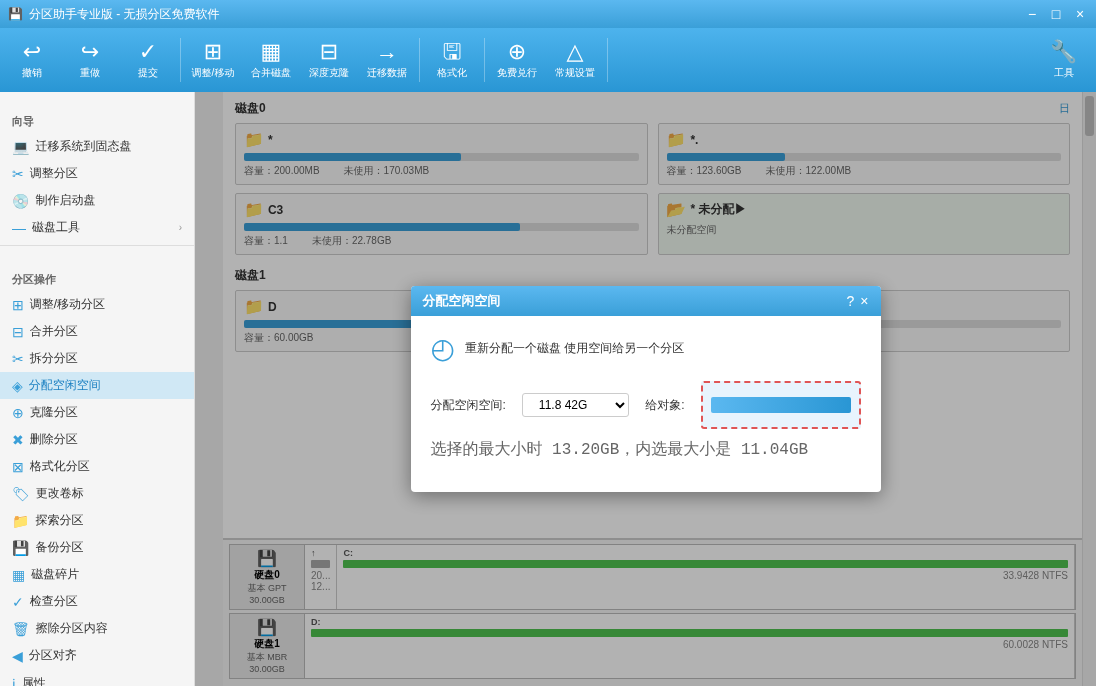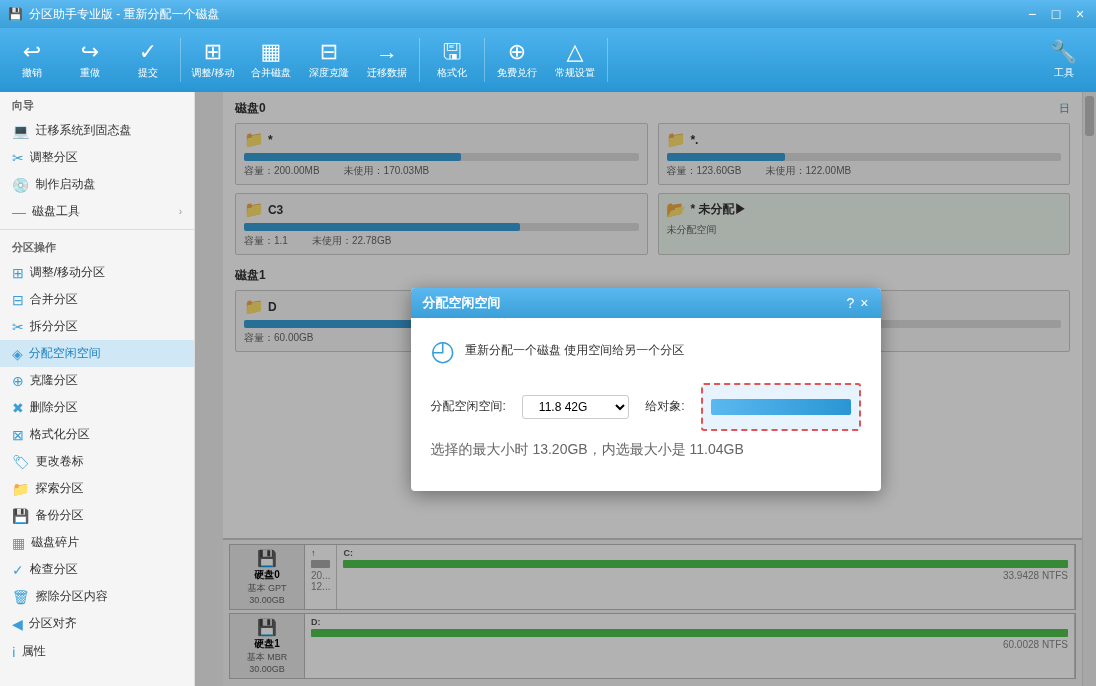--- a/index.html
+++ b/index.html
@@ -53,21 +53,21 @@
 
     
     .sidebar {
       width: 195px;
       background: #f5f5f5;
       border-right: 1px solid #ddd;
       overflow-y: auto;
       flex-shrink: 0;
     }
     .sidebar-section-title {
-      padding: 6px 12px 4px;
+      padding: 22px 12px 4px;
       color: #666;
       font-size: 11px;
       font-weight: bold;
     }
     .sidebar-item {
       display: flex;
       align-items: center;
       padding: 5px 12px;
       cursor: pointer;
       gap: 6px;
@@ -163,21 +163,21 @@
       justify-content: center;
       width: 160px;
       height: 48px;
     }
     .modal-size-bar {
       width: 140px;
       height: 16px;
       background: linear-gradient(to right, #5bb8f0, #2996d4);
       border-radius: 2px;
     }
-    .modal-hint { font-size: 14px; color: #666; margin-bottom: 16px; }
+    .modal-hint { font-size: 16px; color: #666; margin-bottom: 16px; font-family: Liberation Mono, monospace; }
     .modal-footer {
       display: flex;
       justify-content: flex-end;
       padding: 8px 20px 12px;
     }
     .modal-ok-btn {
       background: linear-gradient(to bottom, #5bb8f0, #2996d4);
       color: white;
       border: none;
       border-radius: 3px;
@@ -256,21 +256,21 @@
     }
     .bmap-unalloc-label { font-size: 10px; color: #333; }
     .bmap-unalloc-fs { font-size: 9px; color: #666; }
   </style>
 </head>
 <body>
 
 <div class="titlebar">
   <div class="titlebar-left">
     <span>💾</span>
-    <span>分区助手专业版 - 重新分配一个磁盘</span>
+    <span>分区助手专业版 - 无损分区免费软件</span>
   </div>
   <div class="titlebar-right">
     <span class="titlebar-btn">−</span>
     <span class="titlebar-btn">□</span>
     <span class="titlebar-btn">×</span>
   </div>
 </div>
 
 <div class="toolbar">
   <div class="toolbar-item">

